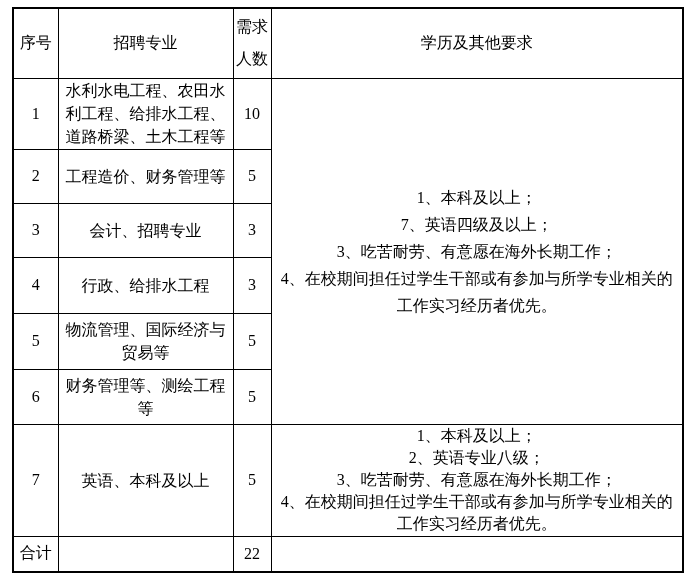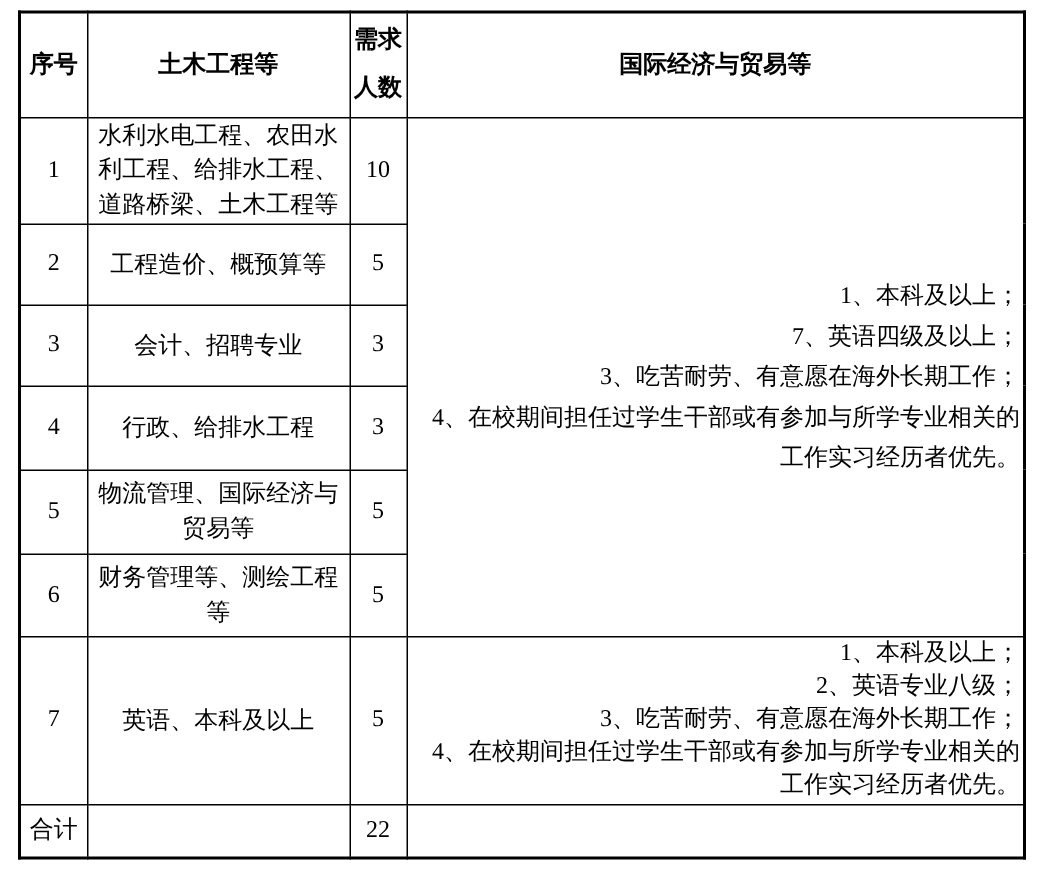--- a/index.html
+++ b/index.html
@@ -44,71 +44,71 @@
   tr.header-row { height: 70px; }
   tr.row-1 { height: 71px; }
   tr.row-2 { height: 54px; }
   tr.row-3 { height: 54px; }
   tr.row-4 { height: 56px; }
   tr.row-5 { height: 56px; }
   tr.row-6 { height: 55px; }
   tr.row-7 { height: 112px; }
   tr.total-row { height: 36px; }
 
-  th { font-weight: bold; }
+  th { font-weight: normal; }
   th .hline { line-height: 32px; }
 
   td.major { line-height: 23px; }
 
   td.req {
     text-align: left;
     vertical-align: middle;
     padding: 2px 4px;
   }
-  td.req .rline { line-height: 27px; text-align: right; }
+  td.req .rline { line-height: 27px; }
   td.req.compact .rline { line-height: 22px; }
 </style>
 </head>
 <body>
 
 <div class="doc">
   <table class="recruit">
     <colgroup>
       <col class="c1">
         <col class="c2">
         <col class="c3">
         <col class="c4">
     </colgroup>
 
     <tbody>
         <tr class="header-row">
       <th>序号</th>
-      <th>土木工程等</th>
+      <th>招聘专业</th>
       <th>
         <div class="hline">需求</div>
         <div class="hline">人数</div>
       </th>
-      <th>国际经济与贸易等</th>
+      <th>学历及其他要求</th>
     </tr>
 
     <tr class="row-1">
       <td>1</td>
       <td class="major">水利水电工程、农田水利工程、给排水工程、道路桥梁、土木工程等</td>
       <td>10</td>
       <td class="req" rowspan="6">
         <div class="rline">1、本科及以上；</div>
         <div class="rline">7、英语四级及以上；</div>
         <div class="rline">3、吃苦耐劳、有意愿在海外长期工作；</div>
         <div class="rline">4、在校期间担任过学生干部或有参加与所学专业相关的工作实习经历者优先。</div>
       </td>
     </tr>
 
     <tr class="row-2">
       <td>2</td>
-      <td class="major">工程造价、概预算等</td>
+      <td class="major">工程造价、财务管理等</td>
       <td>5</td>
     </tr>
 
     <tr class="row-3">
       <td>3</td>
       <td class="major">会计、招聘专业</td>
       <td>3</td>
     </tr>
 
     <tr class="row-4">

